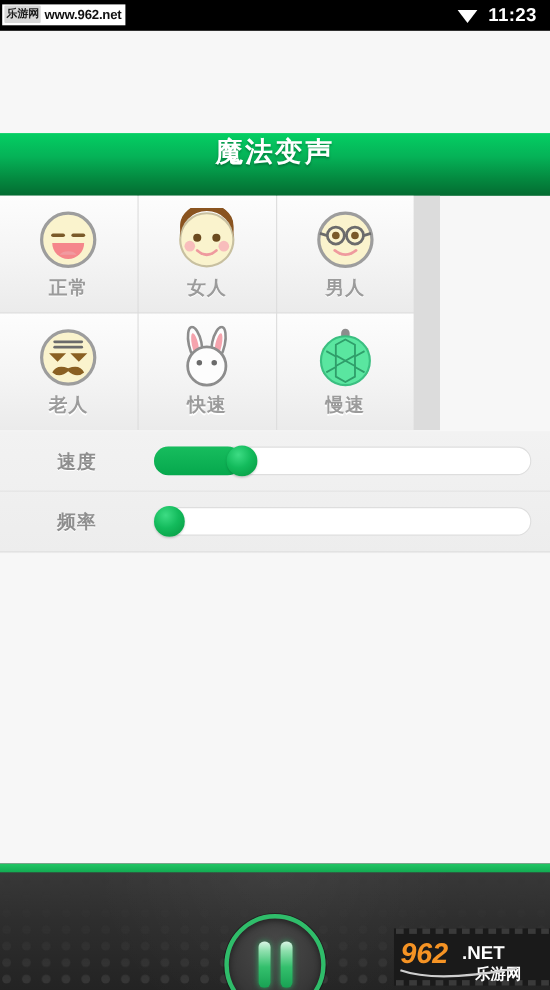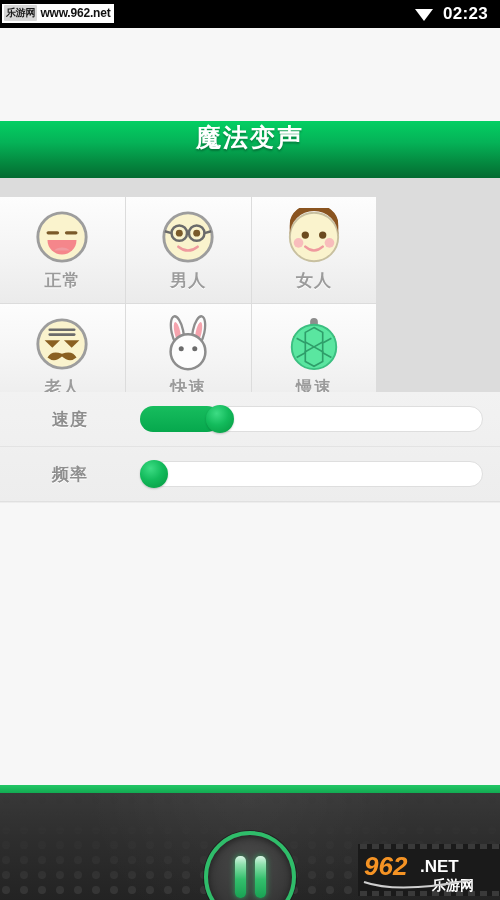--- a/index.html
+++ b/index.html
@@ -63,23 +63,23 @@
     background:linear-gradient(180deg,#04cf63 0%,#05b257 38%,#04883f 74%,#046b31 100%);
     display:flex; align-items:flex-start; justify-content:center;
   }
   .title-text {
     color:#fff; font-size:25px; font-weight:bold; letter-spacing:2px;
     text-shadow:0 2px 2px rgba(0,0,0,.28);
   }
 
   
   .grid {
-    position:absolute; left:0; top:178px; width:500px;
+    position:absolute; left:0; top:178px; width:400px;
     display:flex; flex-wrap:wrap;
-    background:#dcdcdc; gap:1px 1px; padding-top:19px;
+    background:#dcdcdc; gap:1px 1px; padding-top:0;
   }
   .tile {
     width:124.75px; height:106px;
     background:linear-gradient(180deg,#fdfdfd 0%,#f4f4f4 55%,#ebebeb 100%);
     display:flex; flex-direction:column;
     align-items:center; justify-content:center; gap:3px;
   }
   .tile.selected {
     background:linear-gradient(180deg,#e4e4e4 0%,#dedede 60%,#d8d8d8 100%);
   }
@@ -167,21 +167,21 @@
     <div class="sb-watermark">
       <span class="sb-wm-badge">乐游网</span>
       <span>www.962.net</span>
     </div>
     <div class="sb-right">
       <span>
         <svg class="wifi-icon" viewBox="0 0 20 16">
             <polygon points="1,3 19,3 10,15" fill="#ffffff"></polygon>
           </svg>
       </span>
-      <span class="sb-time">02:23</span>
+      <span class="sb-time">11:23</span>
     </div>
   </div>
 
 
   <div class="titlebar">
     <span class="title-text">魔法变声</span>
   </div>
 
   <div class="grid">
 
@@ -191,52 +191,52 @@
           <circle cx="30" cy="30" r="25" fill="#faf3cd" stroke="#9d9d9d" stroke-width="3"></circle>
           <rect x="14" y="24" width="13" height="3.4" rx="1.7" fill="#7a5a2a"></rect>
           <rect x="33" y="24" width="13" height="3.4" rx="1.7" fill="#7a5a2a"></rect>
           <path d="M15 33 A15 15 0 0 0 45 33 Z" fill="#f5868b"></path>
           <path d="M22 44 A9 6 0 0 1 38 44 Z" fill="#f19aa0"></path>
         </svg>
       </span>
       <span class="tile-label">正常</span>
     </div>
 
+
+    <div class="tile">
+      <span>
+        <svg class="tile-icon" viewBox="0 0 60 60">
+          <circle cx="30" cy="30" r="25" fill="#faf3cd" stroke="#c8c0a0" stroke-width="2"></circle>
+          <path d="M5 28 A25 25 0 0 1 55 28 L55 18 A25 22 0 0 0 5 18 Z" fill="#8a5420"></path>
+          <path d="M5 24 A25 25 0 0 1 55 24 L55 16 A25 20 0 0 0 5 16 Z" fill="#8a5420"></path>
+          <circle cx="21" cy="28" r="3.8" fill="#6b4a1f"></circle>
+          <circle cx="39" cy="28" r="3.8" fill="#6b4a1f"></circle>
+          <circle cx="14" cy="36" r="5" fill="#f7b3b8" opacity=".85"></circle>
+          <circle cx="46" cy="36" r="5" fill="#f7b3b8" opacity=".85"></circle>
+          <path d="M21 40 Q30 48 39 40" stroke="#ef9a9e" stroke-width="2.6" fill="none" stroke-linecap="round"></path>
+        </svg>
+      </span>
+      <span class="tile-label">女人</span>
+    </div>
 
     <div class="tile">
       <span>
         <svg class="tile-icon" viewBox="0 0 60 60">
           <circle cx="30" cy="30" r="25" fill="#faf3cd" stroke="#9d9d9d" stroke-width="3"></circle>
           <circle cx="21" cy="26" r="8" fill="none" stroke="#6b6b6b" stroke-width="2.6"></circle>
           <circle cx="39" cy="26" r="8" fill="none" stroke="#6b6b6b" stroke-width="2.6"></circle>
           <line x1="29" y1="26" x2="31" y2="26" stroke="#6b6b6b" stroke-width="2.6"></line>
           <line x1="6" y1="24" x2="13" y2="26" stroke="#6b6b6b" stroke-width="2.6"></line>
           <line x1="54" y1="24" x2="47" y2="26" stroke="#6b6b6b" stroke-width="2.6"></line>
           <circle cx="21" cy="26" r="3.6" fill="#7a5a2a"></circle>
           <circle cx="39" cy="26" r="3.6" fill="#7a5a2a"></circle>
           <path d="M20 40 Q30 48 40 40" stroke="#ef9a9e" stroke-width="2.6" fill="none" stroke-linecap="round"></path>
         </svg>
       </span>
       <span class="tile-label">男人</span>
-    </div>
-
-    <div class="tile">
-      <span>
-        <svg class="tile-icon" viewBox="0 0 60 60">
-          <circle cx="30" cy="30" r="25" fill="#faf3cd" stroke="#c8c0a0" stroke-width="2"></circle>
-          <path d="M5 28 A25 25 0 0 1 55 28 L55 18 A25 22 0 0 0 5 18 Z" fill="#8a5420"></path>
-          <path d="M5 24 A25 25 0 0 1 55 24 L55 16 A25 20 0 0 0 5 16 Z" fill="#8a5420"></path>
-          <circle cx="21" cy="28" r="3.8" fill="#6b4a1f"></circle>
-          <circle cx="39" cy="28" r="3.8" fill="#6b4a1f"></circle>
-          <circle cx="14" cy="36" r="5" fill="#f7b3b8" opacity=".85"></circle>
-          <circle cx="46" cy="36" r="5" fill="#f7b3b8" opacity=".85"></circle>
-          <path d="M21 40 Q30 48 39 40" stroke="#ef9a9e" stroke-width="2.6" fill="none" stroke-linecap="round"></path>
-        </svg>
-      </span>
-      <span class="tile-label">女人</span>
     </div>
 
     <div class="tile">
       <span>
         <svg class="tile-icon" viewBox="0 0 60 60">
           <circle cx="30" cy="30" r="25" fill="#faf3cd" stroke="#9d9d9d" stroke-width="3"></circle>
           <rect x="16" y="14" width="28" height="2.6" rx="1.3" fill="#6b6b6b"></rect>
           <rect x="16" y="19" width="28" height="2.6" rx="1.3" fill="#6b6b6b"></rect>
           <path d="M12 26 L28 26 L20 34 Z" fill="#8a6022"></path>
           <path d="M32 26 L48 26 L40 34 Z" fill="#8a6022"></path>

